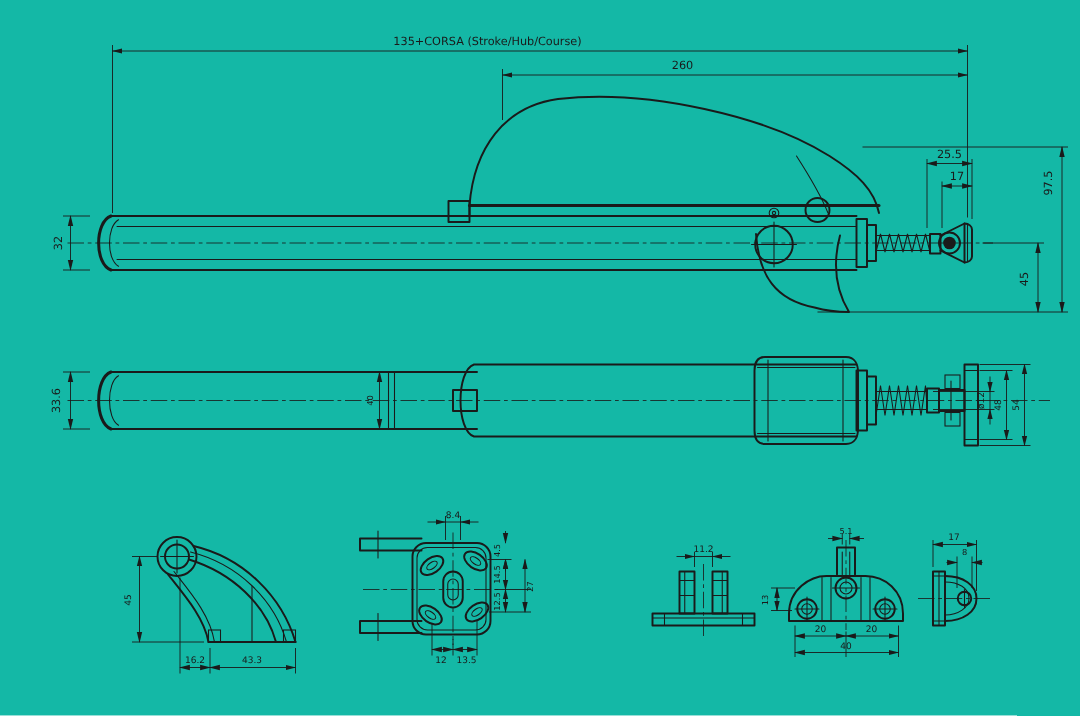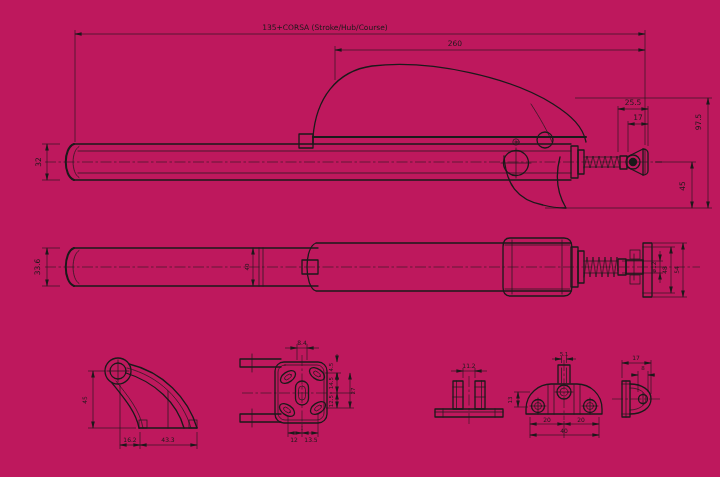--- a/index.html
+++ b/index.html
@@ -1,16 +1,16 @@
 <!DOCTYPE html>
 <html><head>
 <meta charset="utf-8">
 <style>
   html,body{margin:0;padding:0;background:#ffffff;}
-  .page{position:relative;width:720px;height:477px;background:#be185d;overflow:hidden;
+  .page{position:relative;width:720px;height:477px;background:#14b8a6;overflow:hidden;
         font-family:"DejaVu Sans",sans-serif;}
   svg{display:block;}
   svg text{font-family:"DejaVu Sans",sans-serif;fill:#1a1a1a;}
   .o{stroke:#1a1a1a;stroke-width:1.3;fill:none;stroke-linecap:round;stroke-linejoin:round;}
   .o2{stroke:#1a1a1a;stroke-width:2;fill:none;stroke-linecap:round;}
   .t{stroke:#1a1a1a;stroke-width:0.7;fill:none;stroke-linecap:round;}
   .d{stroke:#1a1a1a;stroke-width:0.6;fill:none;}
   .c{stroke:#1a1a1a;stroke-width:0.55;fill:none;stroke-dasharray:11 2.5 2.5 2.5;}
   .dt{font-size:7.5px;}
   .ds{font-size:6px;}

